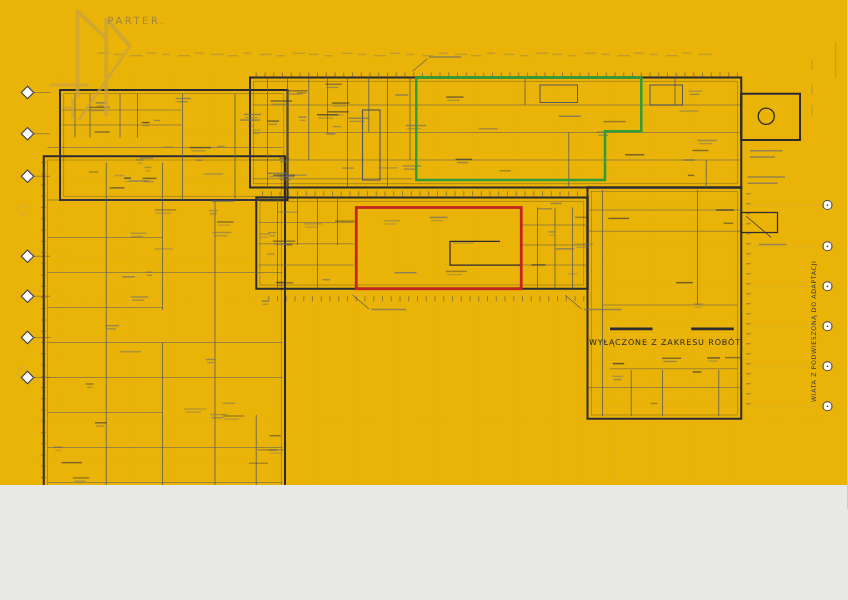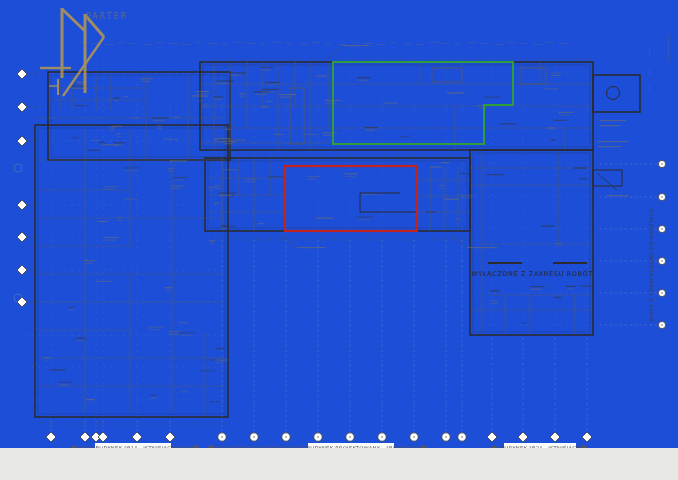--- a/index.html
+++ b/index.html
@@ -1,16 +1,16 @@
 <!DOCTYPE html>
 <html><head>
 <meta charset="utf-8">
 <style>
   html,body{margin:0;padding:0;background:#e8e8e6;}
-  .page{position:relative;width:678px;height:448px;background:#1d4ed8;overflow:hidden;}
+  .page{position:relative;width:678px;height:388px;background:#eab308;overflow:hidden;}
   svg{display:block;}
   text{font-family:"DejaVu Sans",sans-serif;}
   .floor-title{font-size:8px;letter-spacing:2px;fill:rgba(128,117,92,.7);}
   .excluded{font-size:6.4px;letter-spacing:.7px;fill:#26282c;}
   .vert{font-size:5px;letter-spacing:.5px;fill:#3a3d42;}
   .footer{font-size:5.2px;letter-spacing:.3px;fill:#45484d;}
 </style>
 </head>
 <body>
 

